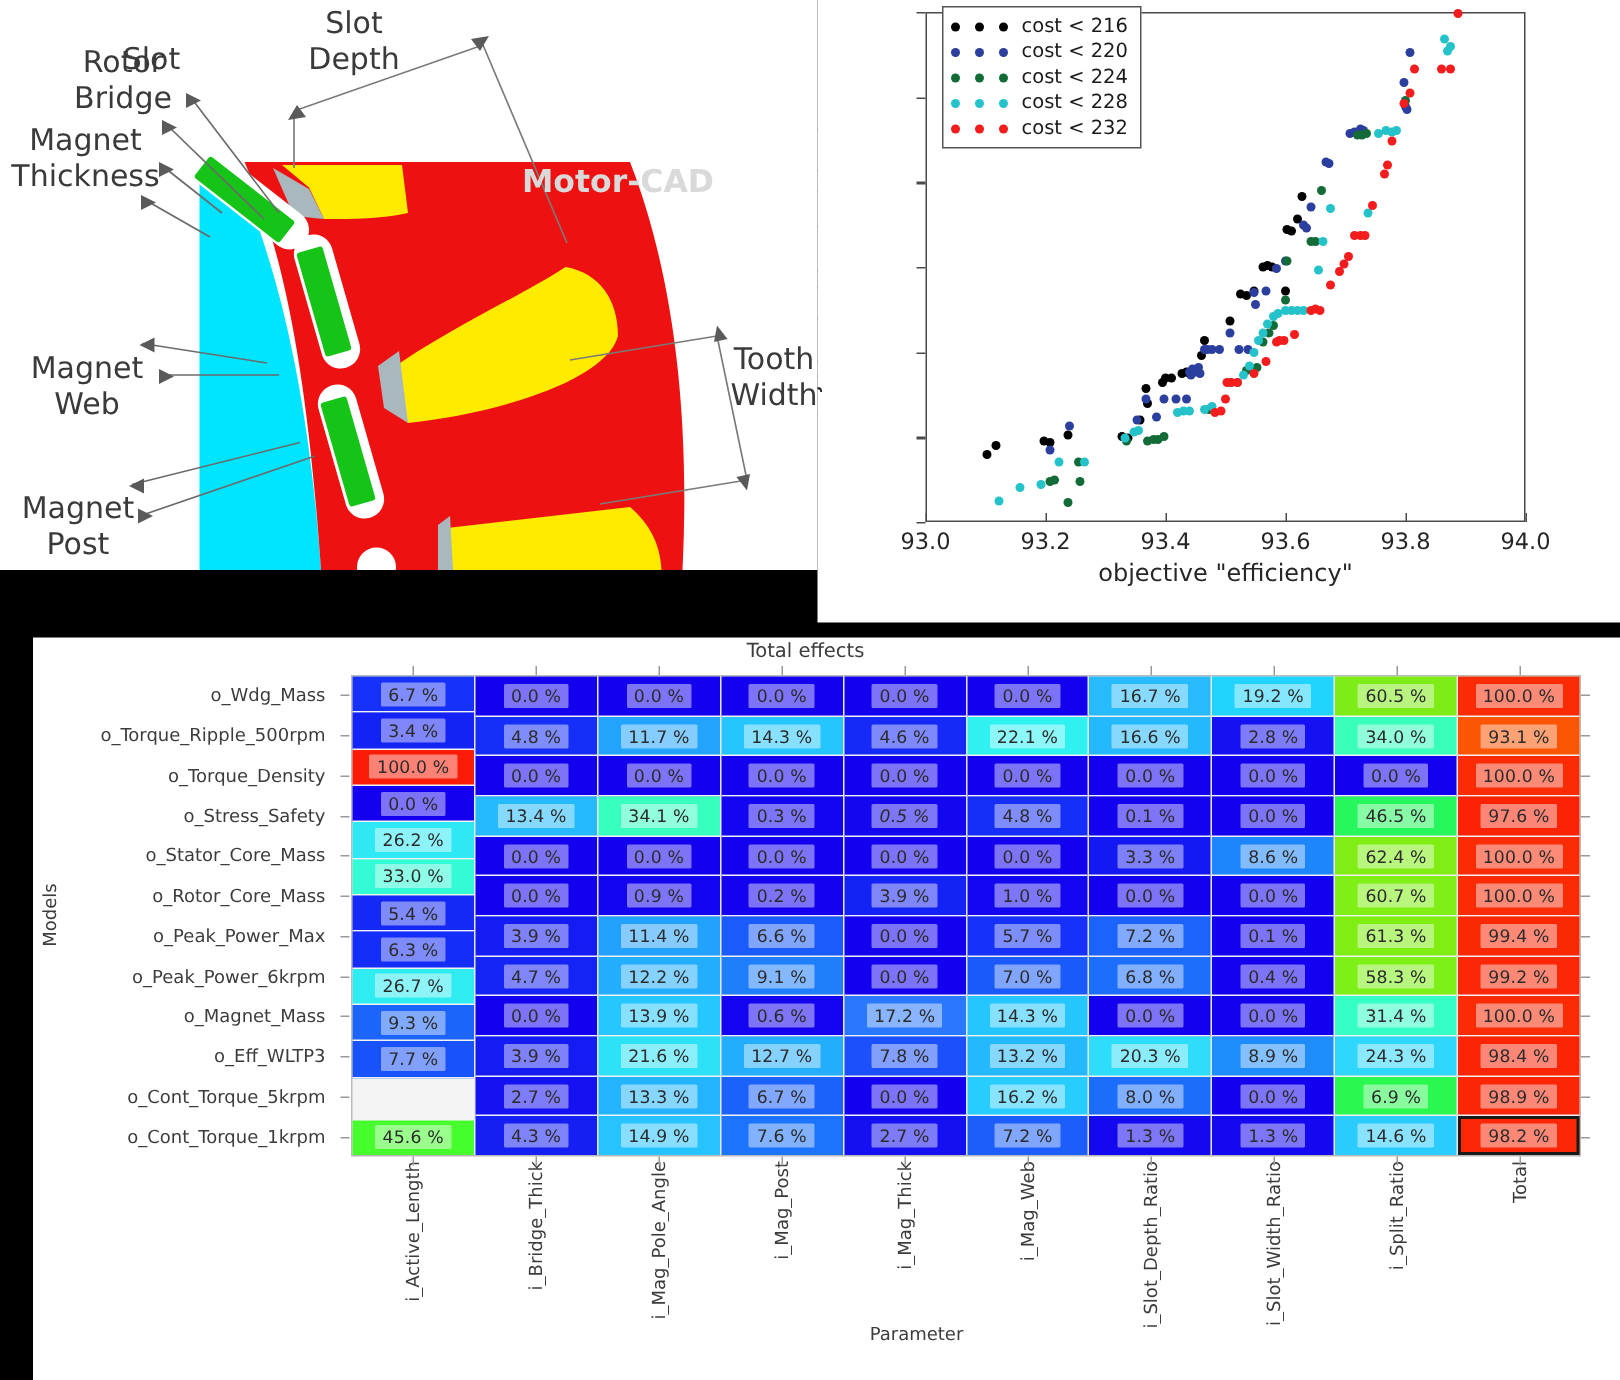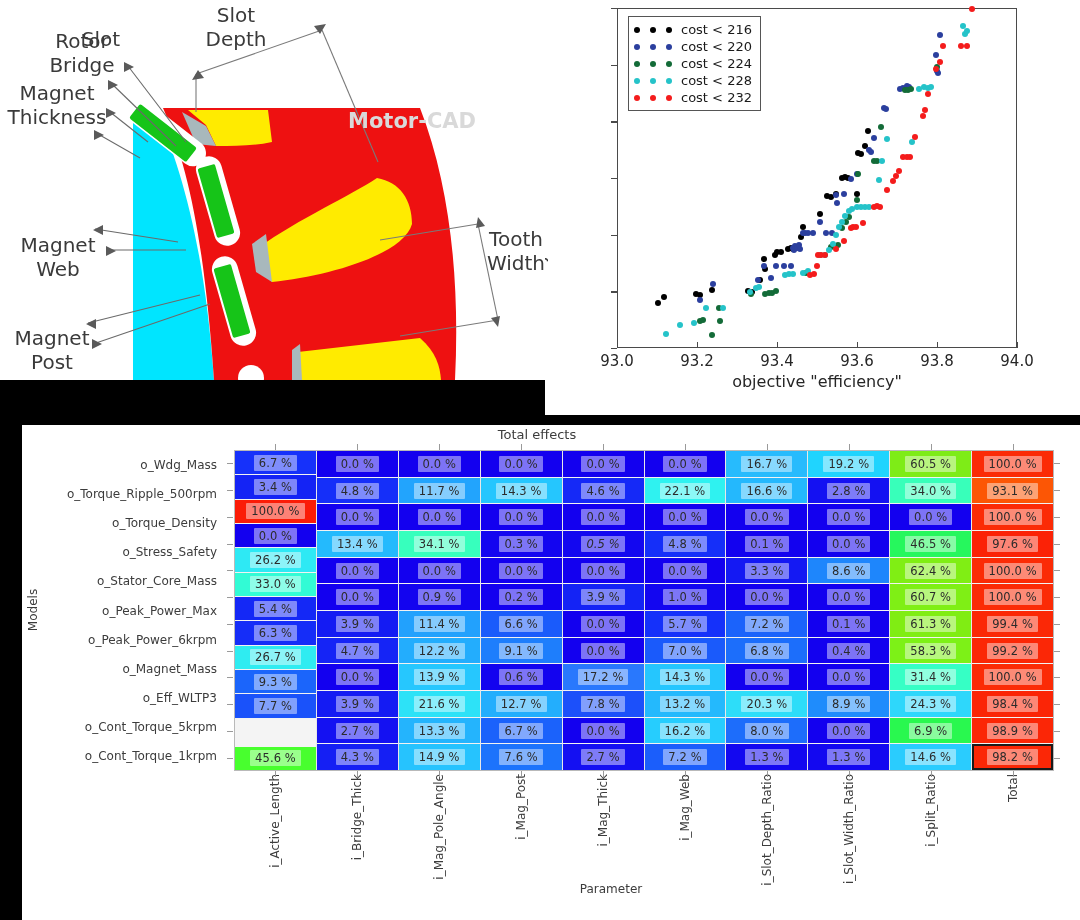--- a/index.html
+++ b/index.html
@@ -22,21 +22,21 @@
   #sc-plot{position:absolute;left:72px;top:8px;width:400px;height:340px;
            border:1.4px solid #4a4a4a;background:#fff;box-sizing:border-box;}
   .sc-dot{position:absolute;width:6px;height:6px;border-radius:50%;transform:translate(-50%,-50%);}
   .sc-xtick{position:absolute;top:352px;font-size:15px;color:#262626;transform:translateX(-50%);white-space:nowrap;}
   .sc-tickmark-y{position:absolute;left:66px;width:6px;height:1.4px;background:#4a4a4a;}
   .sc-tickmark-x{position:absolute;top:342px;width:1.4px;height:6px;background:#4a4a4a;}
   #sc-ylabel{position:absolute;left:-6px;top:178px;font-size:16px;color:#262626;
              transform:translate(-50%,-50%) rotate(-90deg);white-space:nowrap;}
   #sc-xlabel{position:absolute;left:272px;top:372px;font-size:16px;color:#262626;
              transform:translateX(-50%);white-space:nowrap;}
-  #sc-legend{position:absolute;left:83px;top:16px;background:#fff;border:1.3px solid #555;
+  #sc-legend{position:absolute;left:83px;top:4px;background:#fff;border:1.3px solid #555;
              padding:4px 8px 4px 5px;}
   .lg-row{display:flex;align-items:center;height:17px;}
   .lg-swatch{width:38px;display:flex;justify-content:space-between;margin-right:9px;}
   .lg-swatch i{width:6px;height:6px;border-radius:50%;display:block;}
   .lg-text{font-size:13px;color:#1a1a1a;white-space:nowrap;}
 
   
   #hm-title{position:absolute;left:537px;top:427px;font-size:13px;color:#3c3c3c;transform:translateX(-50%);}
   #hm-grid{position:absolute;left:234px;top:450px;width:820px;height:321px;
            border:1.2px solid #b9b9b9;box-sizing:border-box;display:flex;background:#f4f4f4;}
@@ -402,20 +402,21 @@
 <div id="heatmap-panel"></div>
 <div id="hm-title">Total effects</div>
 <div id="hm-ylabel">Models</div>
 <div id="hm-xlabel">Parameter</div>
 <div class="hm-rowlabels">
     <div class="hm-rowlabel">o_Wdg_Mass</div>
     <div class="hm-rowlabel">o_Torque_Ripple_500rpm</div>
     <div class="hm-rowlabel">o_Torque_Density</div>
     <div class="hm-rowlabel">o_Stress_Safety</div>
     <div class="hm-rowlabel">o_Stator_Core_Mass</div>
+    <div class="hm-rowlabel">o_Rotor_Core_Mass</div>
     <div class="hm-rowlabel">o_Peak_Power_Max</div>
     <div class="hm-rowlabel">o_Peak_Power_6krpm</div>
     <div class="hm-rowlabel">o_Magnet_Mass</div>
     <div class="hm-rowlabel">o_Eff_WLTP3</div>
     <div class="hm-rowlabel">o_Cont_Torque_5krpm</div>
     <div class="hm-rowlabel">o_Cont_Torque_1krpm</div>
   </div>
 <div id="hm-grid">
     <div class="hm-col">
       <div class="hm-cell" style="background: rgb(22, 49, 250);">

